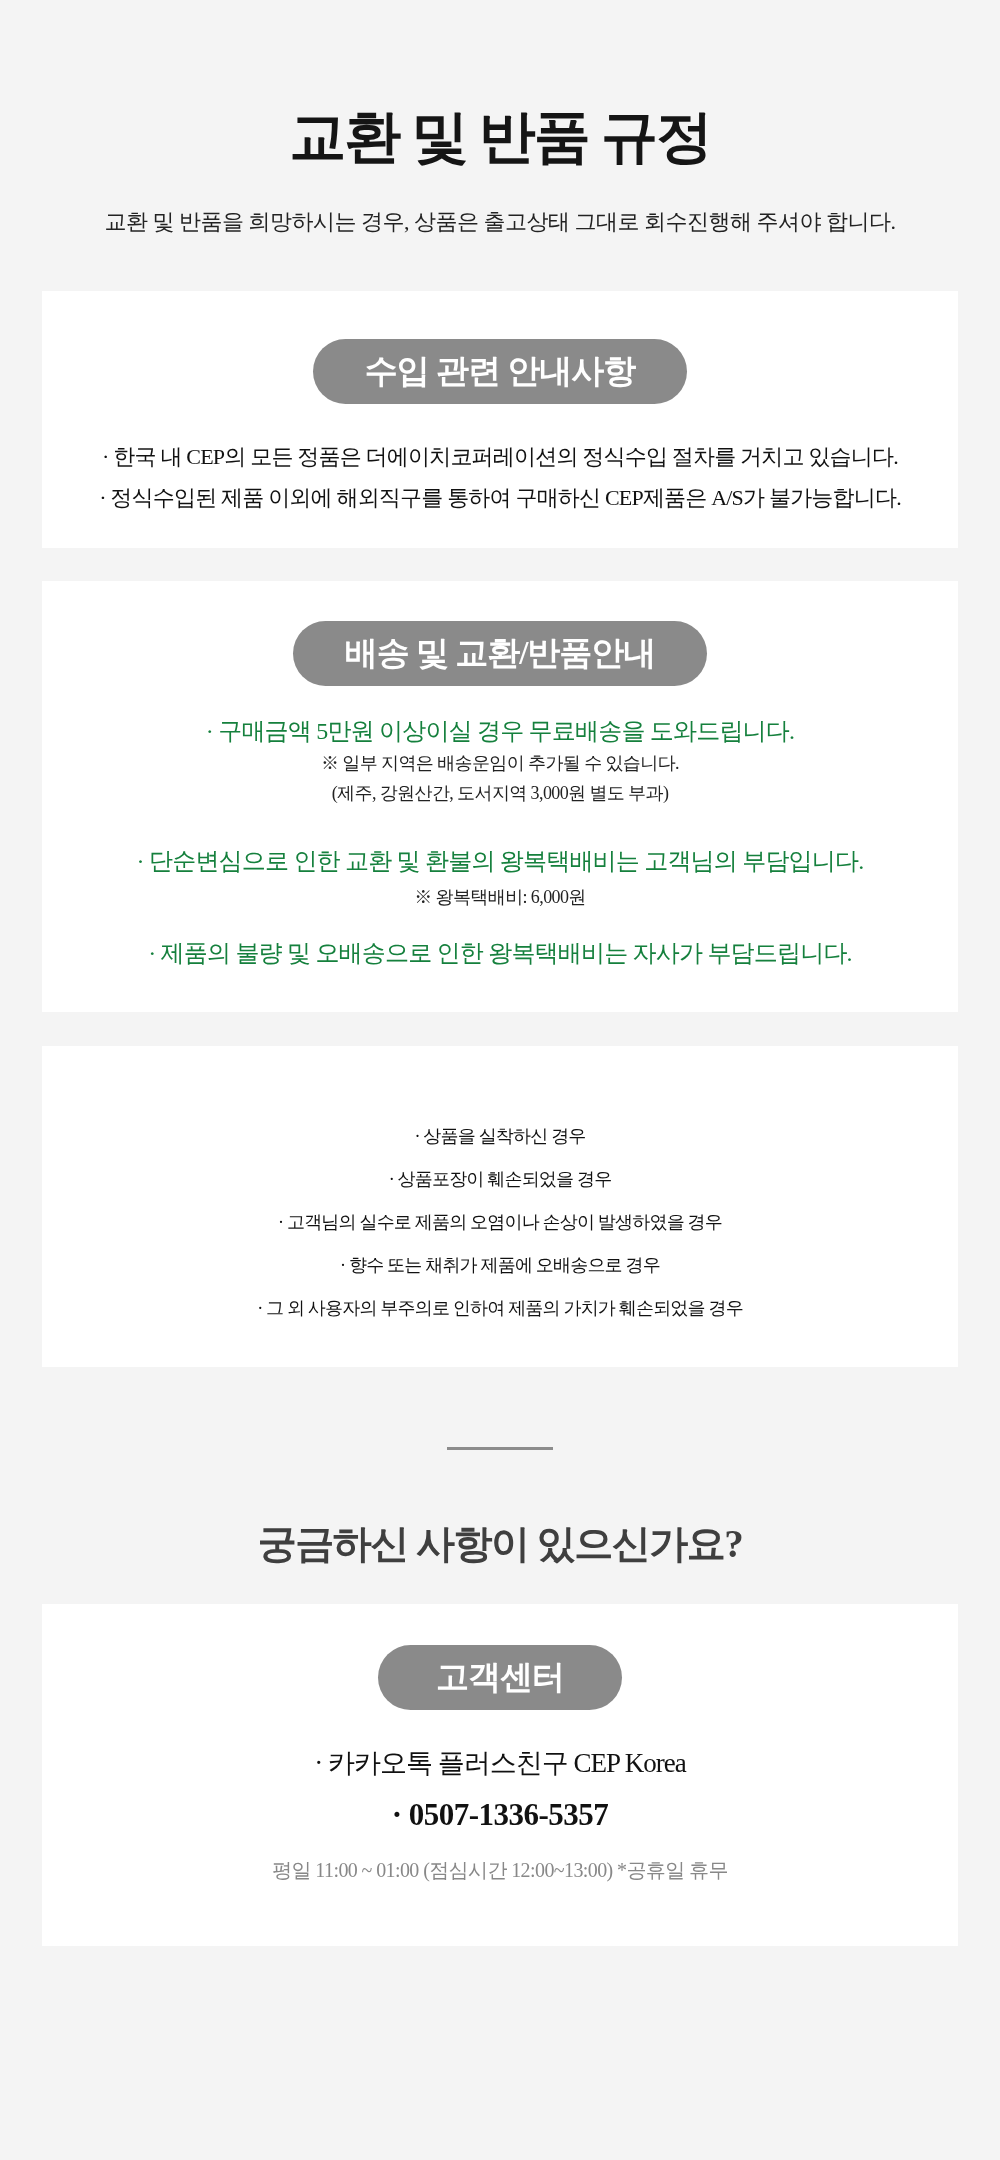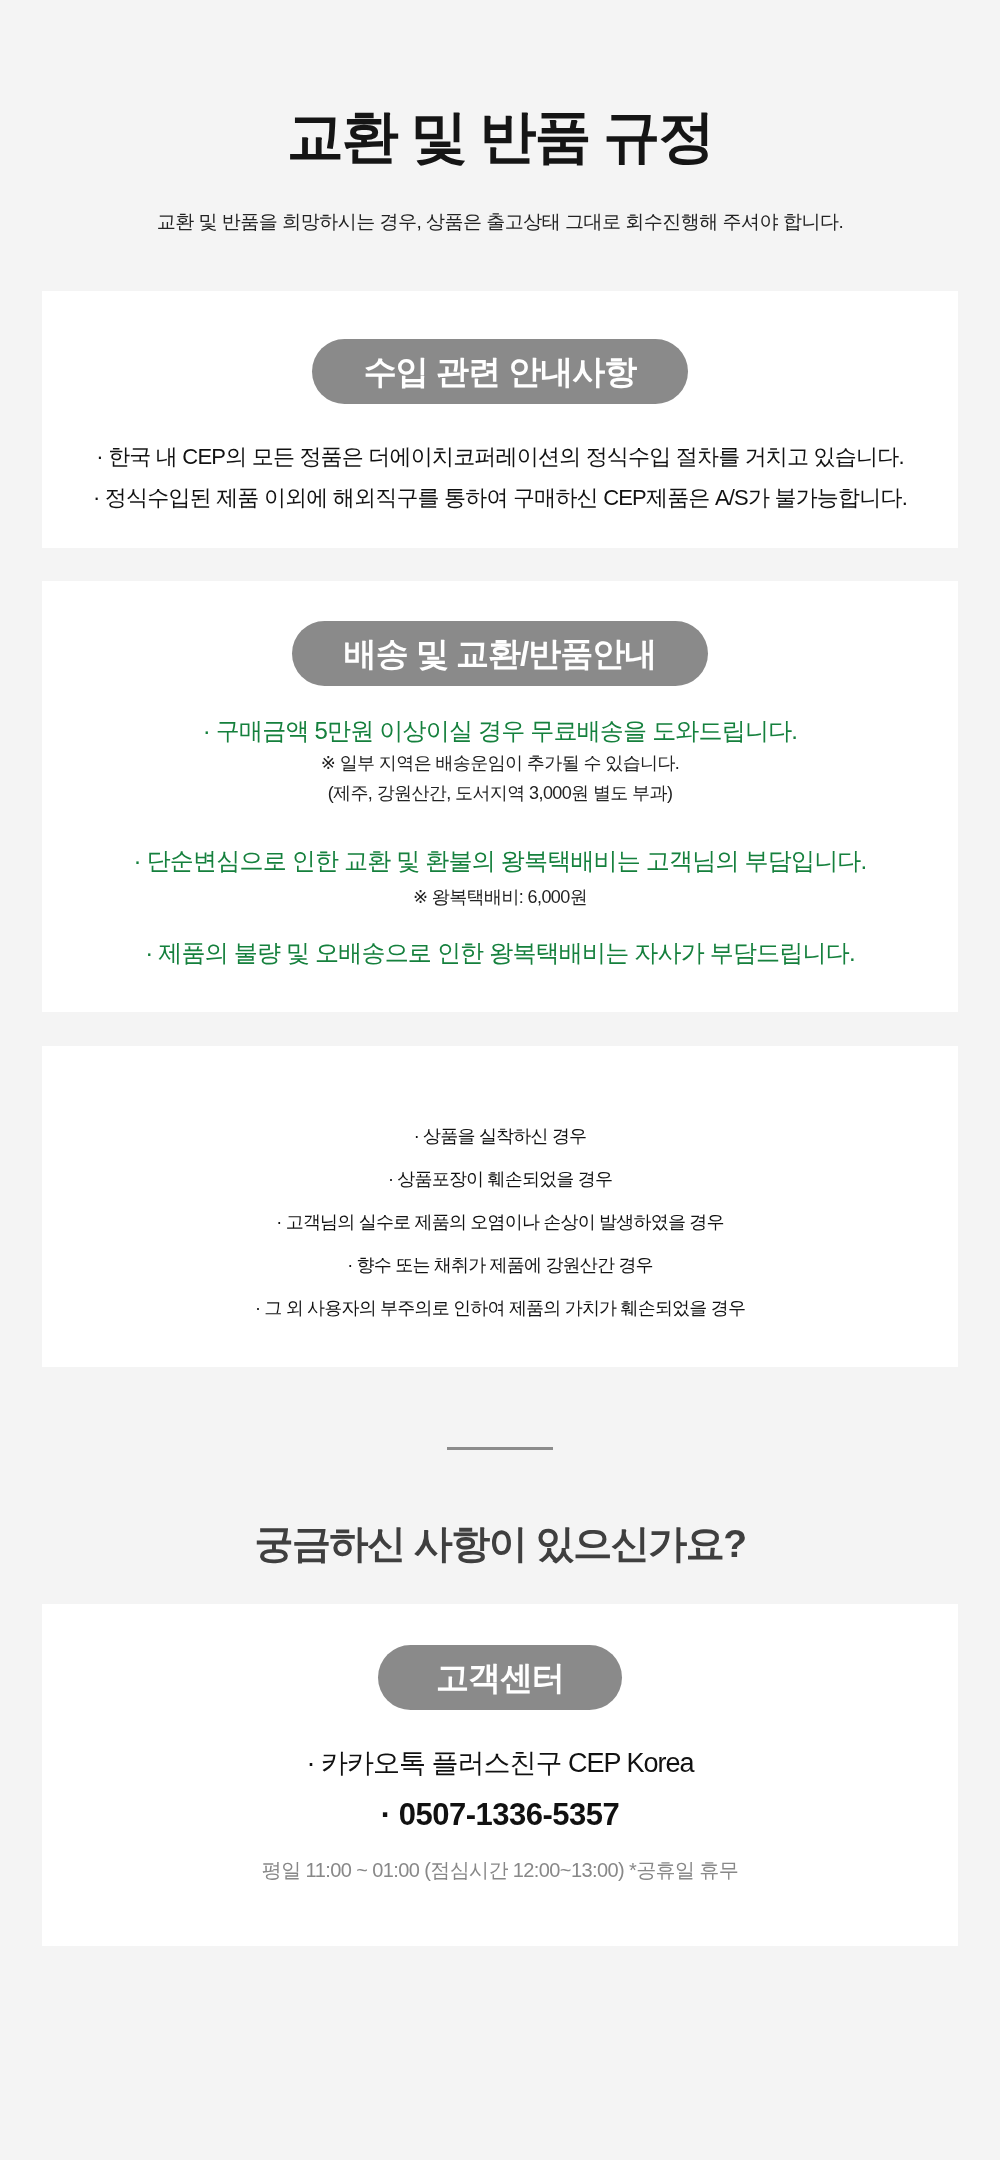--- a/index.html
+++ b/index.html
@@ -3,30 +3,30 @@
 <meta charset="utf-8">
 <style>
   html, body { margin:0; padding:0; }
   body {
     width:1000px; height:2160px;
     background:#f4f4f4;
     font-family:"Liberation Sans","DejaVu Sans",sans-serif;
     color:#111111;
     -webkit-font-smoothing:antialiased;
   }
-  .page { width:1000px; height:2160px; overflow:hidden; }
+  .page { width:1000px; height:2160px; overflow:hidden;font-family:Liberation Serif, serif; }
 
   
   .header { padding-top:104px; text-align:center; }
   .page-title {
     margin:0; font-size:57px; line-height:65px;
     font-weight:bold; letter-spacing:-2px; color:#151515;
   }
   .page-subtitle {
-    margin:40px 0 0 0; font-size:19px; line-height:26px;
+    margin:40px 0 0 0; font-size:22px; line-height:26px;
     color:#222222; letter-spacing:-0.5px;
   }
 
   
   .card {
     margin:0 42px; background:#ffffff; text-align:center;
   }
   .card-import   { margin-top:56px; padding:48px 16px 30px; }
   .card-shipping { margin-top:33px; padding:40px 16px 44px; }
   .card-no-exch  { margin-top:34px; padding:41px 16px 37px; }
@@ -105,21 +105,21 @@
     <p class="bullet-line bullet-mid">· 단순변심으로 인한 교환 및 환불의 왕복택배비는 고객님의 부담입니다.</p>
     <p class="note-line note-last">※ 왕복택배비: 6,000원</p>
     <p class="bullet-line bullet-last">· 제품의 불량 및 오배송으로 인한 왕복택배비는 자사가 부담드립니다.</p>
   </section>
 
   <section class="card card-no-exch">
     <ul class="bullet-list">
       <li>· 상품을 실착하신 경우</li>
       <li>· 상품포장이 훼손되었을 경우</li>
       <li>· 고객님의 실수로 제품의 오염이나 손상이 발생하였을 경우</li>
-      <li>· 향수 또는 채취가 제품에 강원산간 경우</li>
+      <li>· 향수 또는 채취가 제품에 오배송으로 경우</li>
       <li>· 그 외 사용자의 부주의로 인하여 제품의 가치가 훼손되었을 경우</li>
     </ul>
   </section>
 
   <div class="divider"></div>
   <h2 class="question-heading">궁금하신 사항이 있으신가요?</h2>
 
   <section class="card card-contact">
     <span class="badge badge-narrow">고객센터</span>
     <p class="kakao-line">· 카카오톡 플러스친구 CEP Korea</p>

